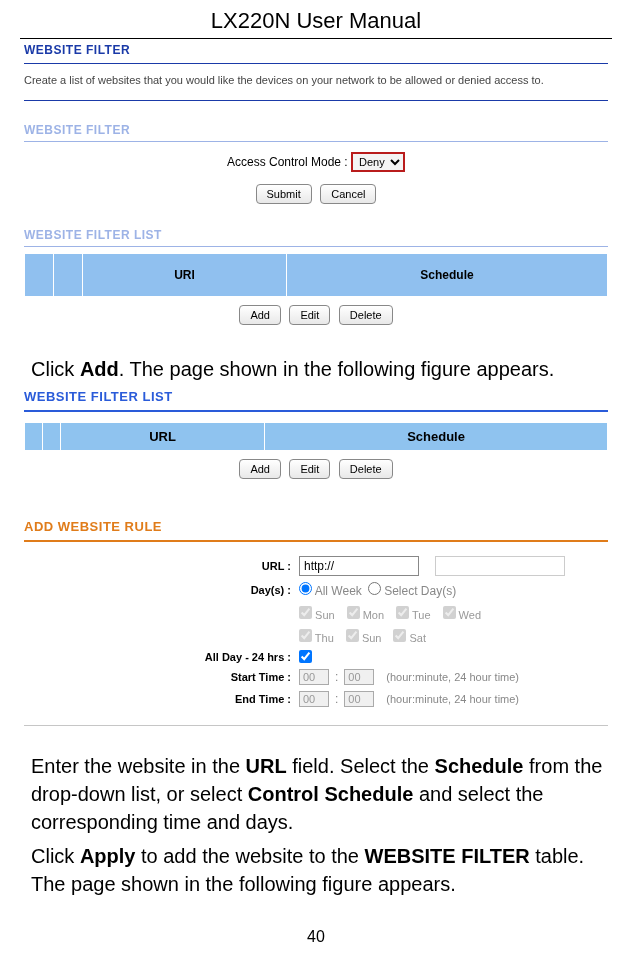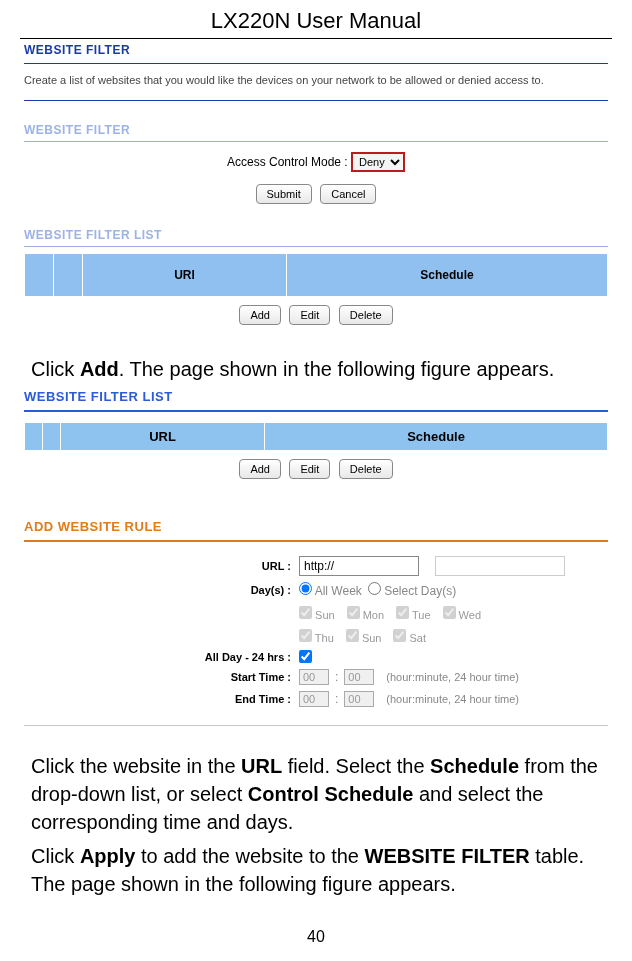--- a/index.html
+++ b/index.html
@@ -267,20 +267,20 @@
           <span>:</span>
           <input type="text" class="tiny" value="00" style="">
           <span class="hint">(hour:minute, 24 hour time)</span>
         </div>
       </div>
     </div>
     <div class="sep-bottom"></div>
   </div>
 
   <p class="body-text" style="margin-top:26px;">
-    <span>Click the website in the </span><b>URL</b><span> field. Select the </span><b>Schedule</b><span> from the drop-down list, or select </span><b>Control Schedule</b><span> and select the corresponding time and days.</span>
+    <span>Enter the website in the </span><b>URL</b><span> field. Select the </span><b>Schedule</b><span> from the drop-down list, or select </span><b>Control Schedule</b><span> and select the corresponding time and days.</span>
   </p>
   <p class="body-text" style="margin-top:4px;">
     <span>Click </span><b>Apply</b><span> to add the website to the </span><b>WEBSITE FILTER</b><span> table. The page shown in the following figure appears.</span>
   </p>
 
   <div class="footer-pn">40</div>
 </div>
 
 </body></html>

